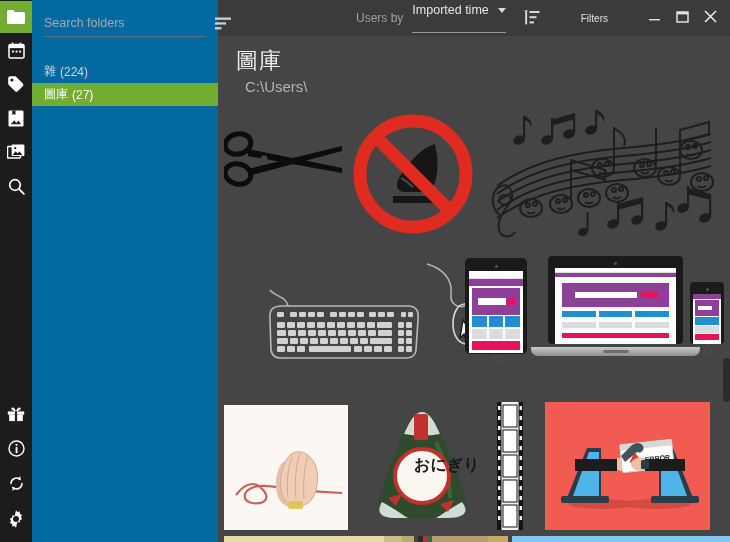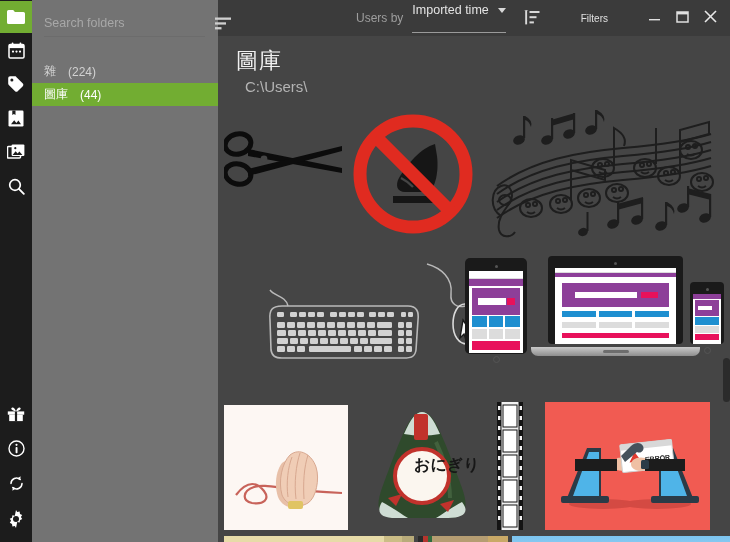--- a/index.html
+++ b/index.html
@@ -22,42 +22,42 @@
   }
   .rail-btn.active { background:#72ad32; height:32px; }
   .rail-btn svg { display:block; }
   #rail-top { padding-top:1px; }
   #rail-bottom { position:absolute; bottom:6px; left:0; width:32px; }
   #rail-bottom .rail-btn { height:35px; }
 
   
   #folders {
     position:absolute; left:32px; top:0; width:186px; height:542px;
-    background:#737373; z-index:25;
+    background:#0369a1; z-index:25;
   }
   #search-row {
     position:relative; height:46px; padding:16px 10px 0 12px;
     display:flex; align-items:flex-start;
   }
   #search-input {
     flex:1; background:transparent; border:none; outline:none;
     border-bottom:1px solid #6c6c6c; padding:0 0 6px 0;
     color:#dcdcdc; font-size:12.5px; font-family:"Liberation Sans", sans-serif;
   }
   #search-input::placeholder { color:#a8a8a8; }
   #sortfilter-icon { margin-left:10px; padding-top:1px; cursor:pointer; }
 
   #folder-list { margin-top:14px; }
   .folder-item {
     height:23px; display:flex; align-items:center;
     padding-left:12px; font-size:12px; color:#d2d2d2; cursor:pointer;
   }
   .folder-item.selected { background:#72ad32; color:#ffffff; }
   .folder-name { font-size:12px; }
-  .folder-count { margin-left:12px; font-size:12px; }
+  .folder-count { margin-left:4px; font-size:12px; }
 
   
   #topbar {
     position:absolute; left:218px; top:0; width:512px; height:36px;
     background:#3b3b3b; z-index:20;
     display:flex; align-items:center;
   }
   #sortby-label { color:#9e9e9e; font-size:12px; margin-left:138px; }
   #sort-select {
     margin-left:9px; color:#e4e4e4; font-size:12.5px;
@@ -281,21 +281,21 @@
       </span>
     </div>
 
     <div id="folder-list">
       <div class="folder-item">
         <span class="folder-name">雜</span>
         <span class="folder-count">(224)</span>
       </div>
       <div class="folder-item selected">
         <span class="folder-name">圖庫</span>
-        <span class="folder-count">(44)</span>
+        <span class="folder-count">(27)</span>
       </div>
     </div>
   </div>
 
   <div id="topbar">
     <span id="sortby-label">Users by</span>
 
     <div id="sort-select">
       <span>Imported time</span>
       <span class="caret"></span>

